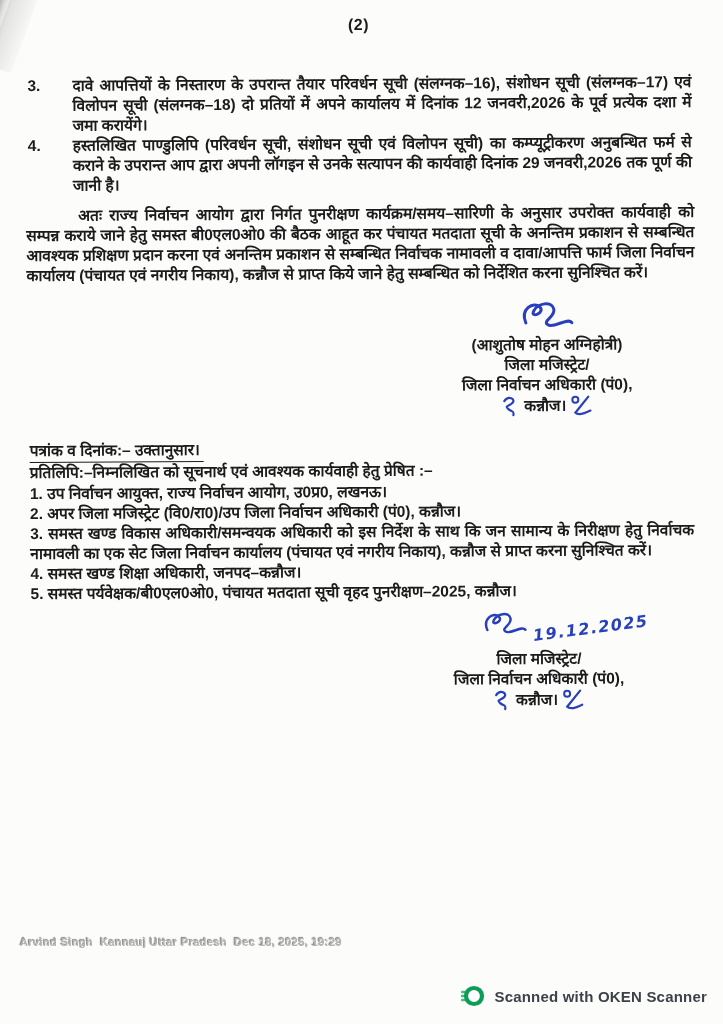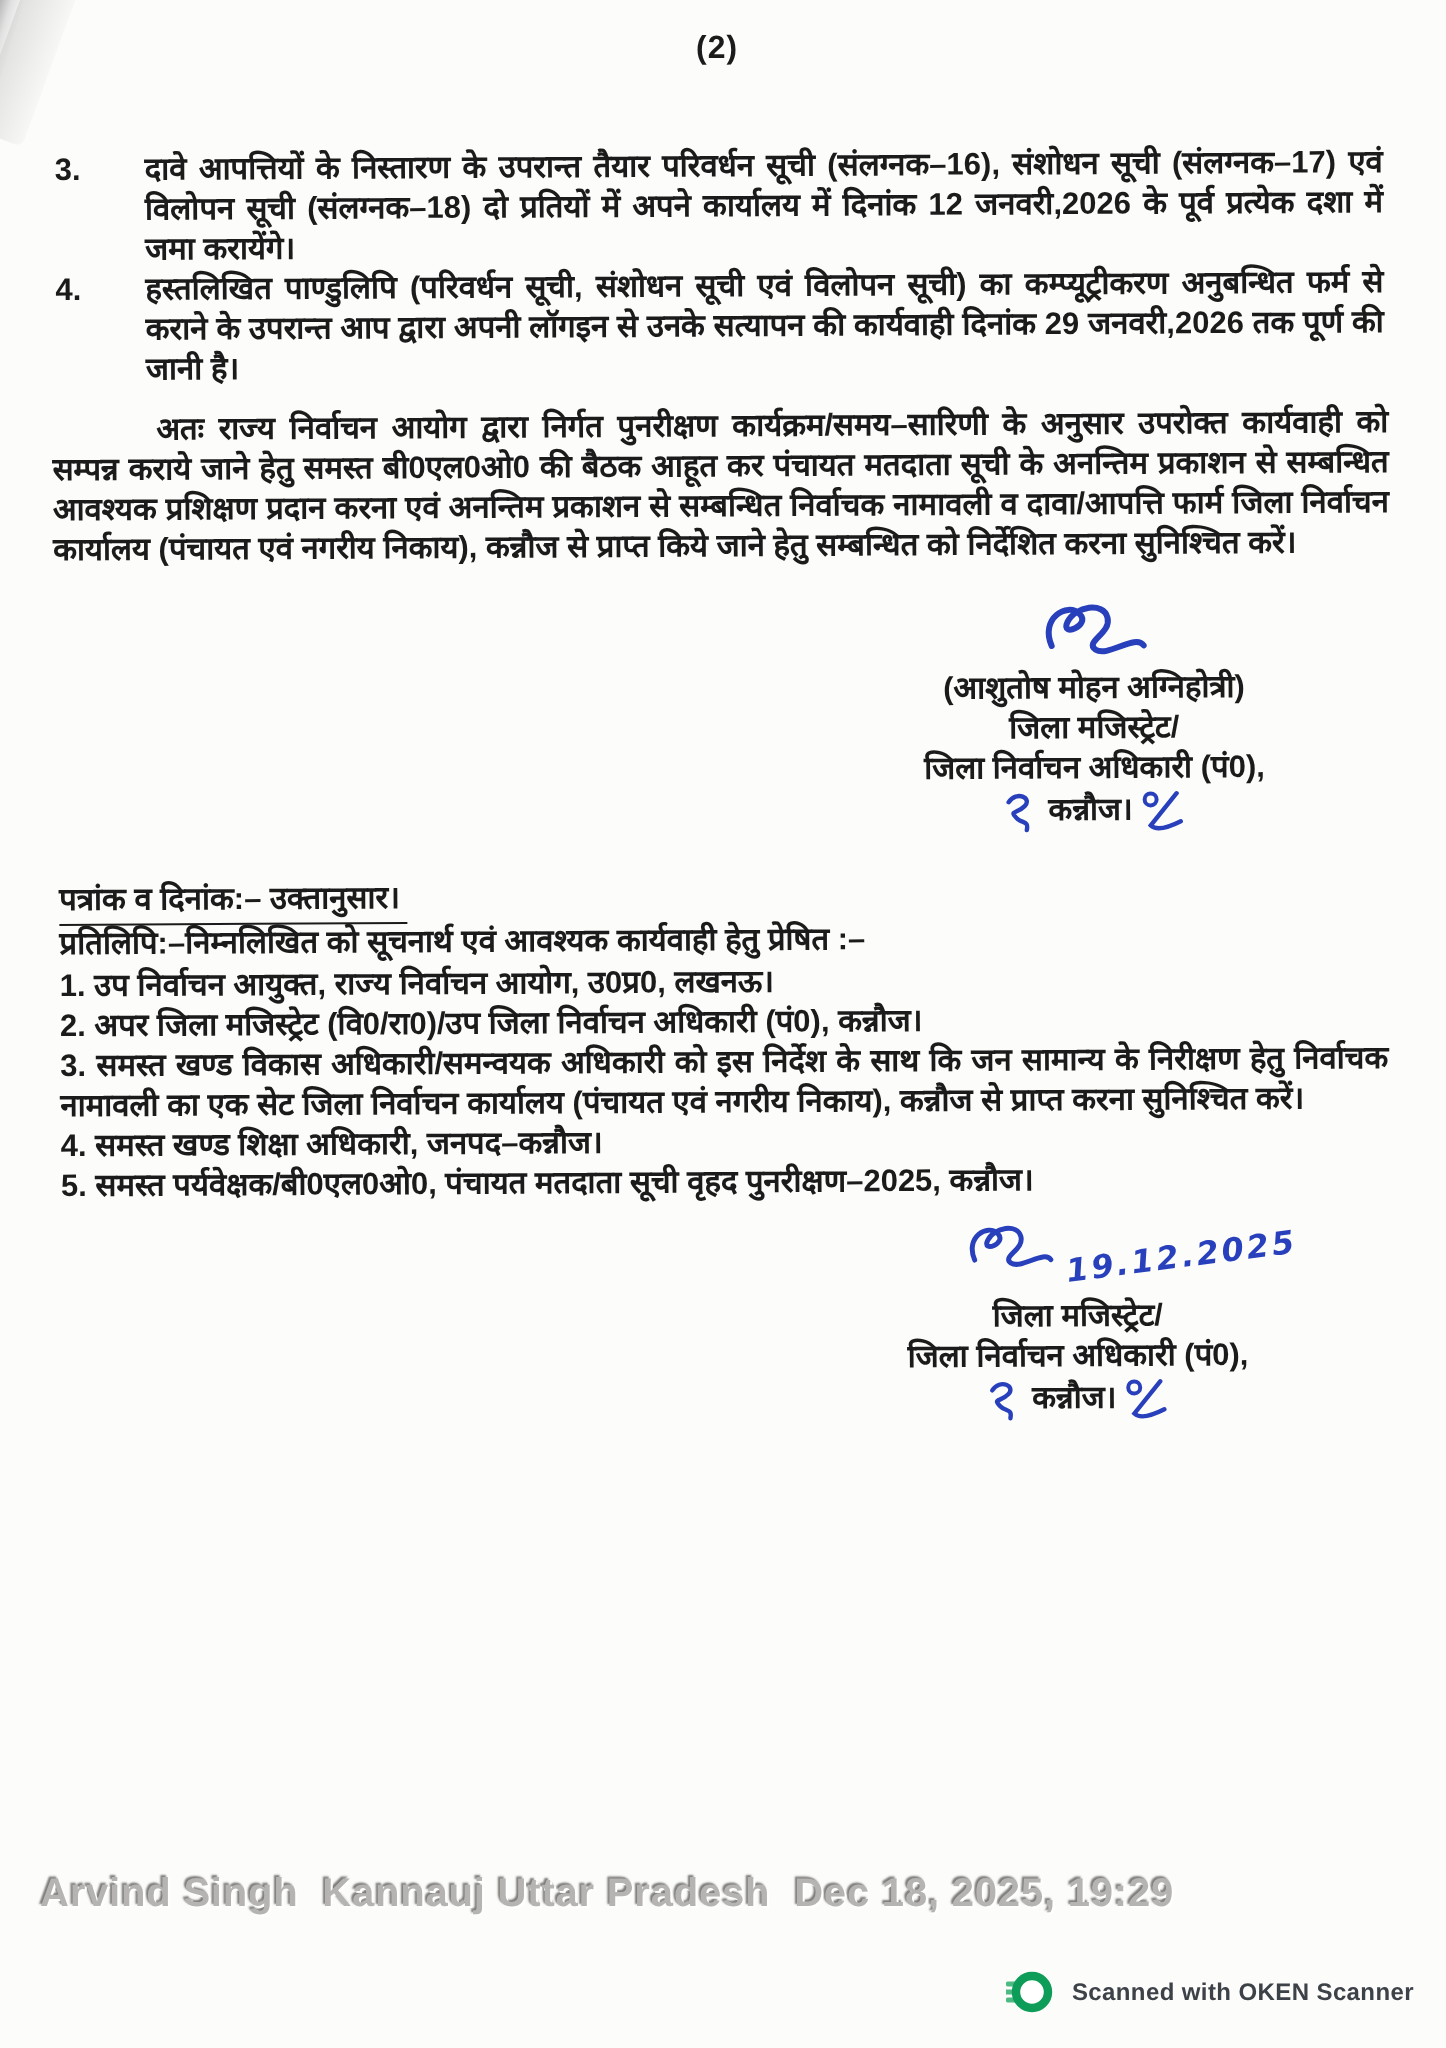--- a/index.html
+++ b/index.html
@@ -41,26 +41,26 @@
     transform:rotate(-7deg);display:inline-block;margin:10px 0 0 4px;
     font-family:"DejaVu Sans",sans-serif;font-style:italic;}
   .place-line{display:flex;justify-content:center;align-items:center;gap:4px;}
 
   .ref-line-wrap{position:absolute;top:439px;left:30px;}
   .ref-line{display:inline-block;border-bottom:1.6px solid #1b1b1b;padding:0 4px 1px 0;}
   .copy-heading{position:absolute;top:461px;left:30px;width:664px;}
   .copy-list{position:absolute;top:482px;left:30px;width:664px;}
   .copy-item{margin:0;}
 
-  .watermark{position:absolute;top:936px;left:20px;font-size:20px;font-weight:700;
+  .watermark{position:absolute;top:936px;left:20px;font-size:11px;font-weight:700;
     letter-spacing:.4px;white-space:pre;color:#b5b4b2;
     text-shadow:1px 1px 0 #ffffff,-1px -1px 1px #7d7c7a;}
 
   .scanner-footer{position:absolute;top:984px;right:16px;display:flex;align-items:center;gap:9px;}
-  .scanner-text{font-size:12px;font-weight:700;color:#3d4249;letter-spacing:.2px;}
+  .scanner-text{font-size:15px;font-weight:700;color:#3d4249;letter-spacing:.2px;}
 
   svg{display:block;}
 </style>
 </head>
 <body>
 
 <div class="page">
 
   <div class="corner-fold">
     <div class="fold-a"></div>

